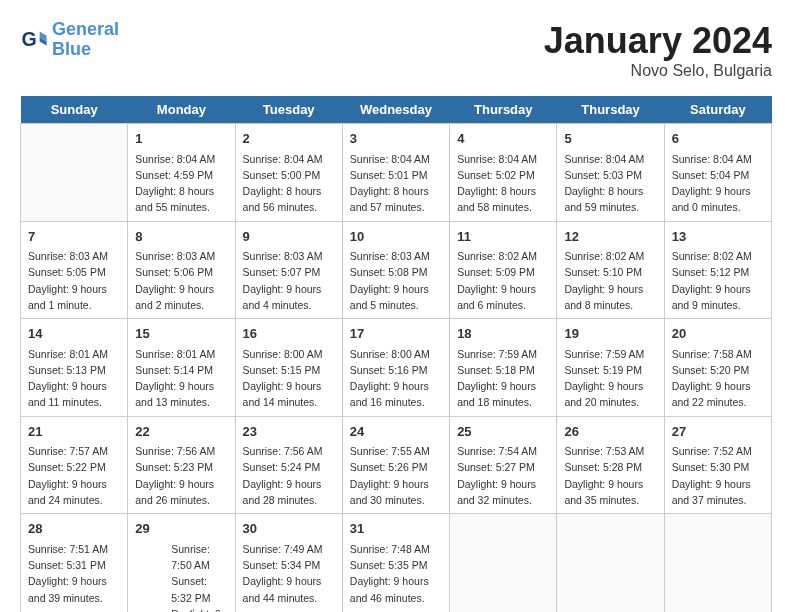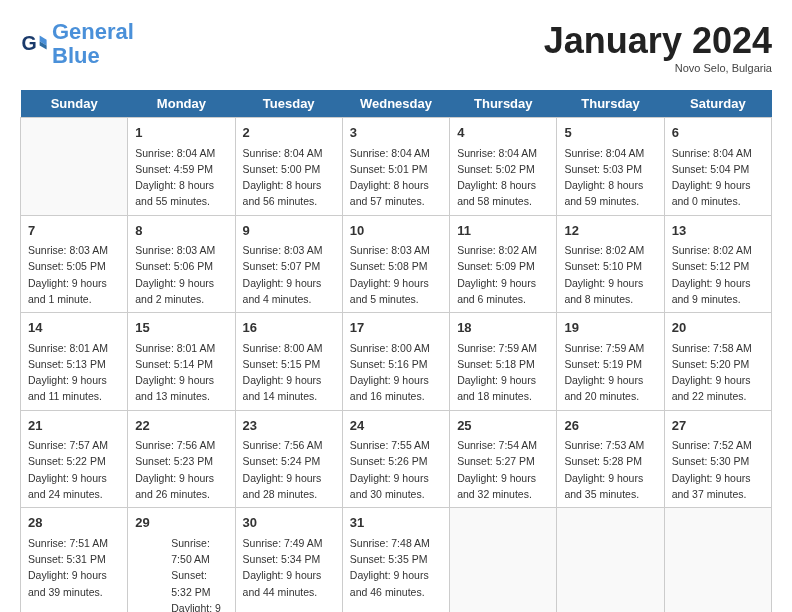--- a/index.html
+++ b/index.html
@@ -14,21 +14,21 @@
       display: flex;
       justify-content: space-between;
       align-items: flex-start;
       margin-bottom: 16px;
     }
     .logo {
       display: flex;
       align-items: center;
     }
     .logo-text {
-      font-size: 22px;
+      font-size: 18px;
       font-weight: bold;
       color: #1a3a6b;
       line-height: 1.1;
     }
     .logo-text span {
       color: #4a90d9;
     }
     .logo-icon {
       width: 28px;
       height: 28px;
@@ -36,21 +36,21 @@
     }
     .title-block {
       text-align: right;
     }
     .month-title {
       font-size: 36px;
       font-weight: bold;
       color: #222;
     }
     .subtitle {
-      font-size: 11px;
+      font-size: 16px;
       color: #444;
     }
     table {
       width: 100%;
       border-collapse: collapse;
       font-size: 11px;
     }
     thead tr th {
       background-color: #2e6da4;
       color: #fff;

